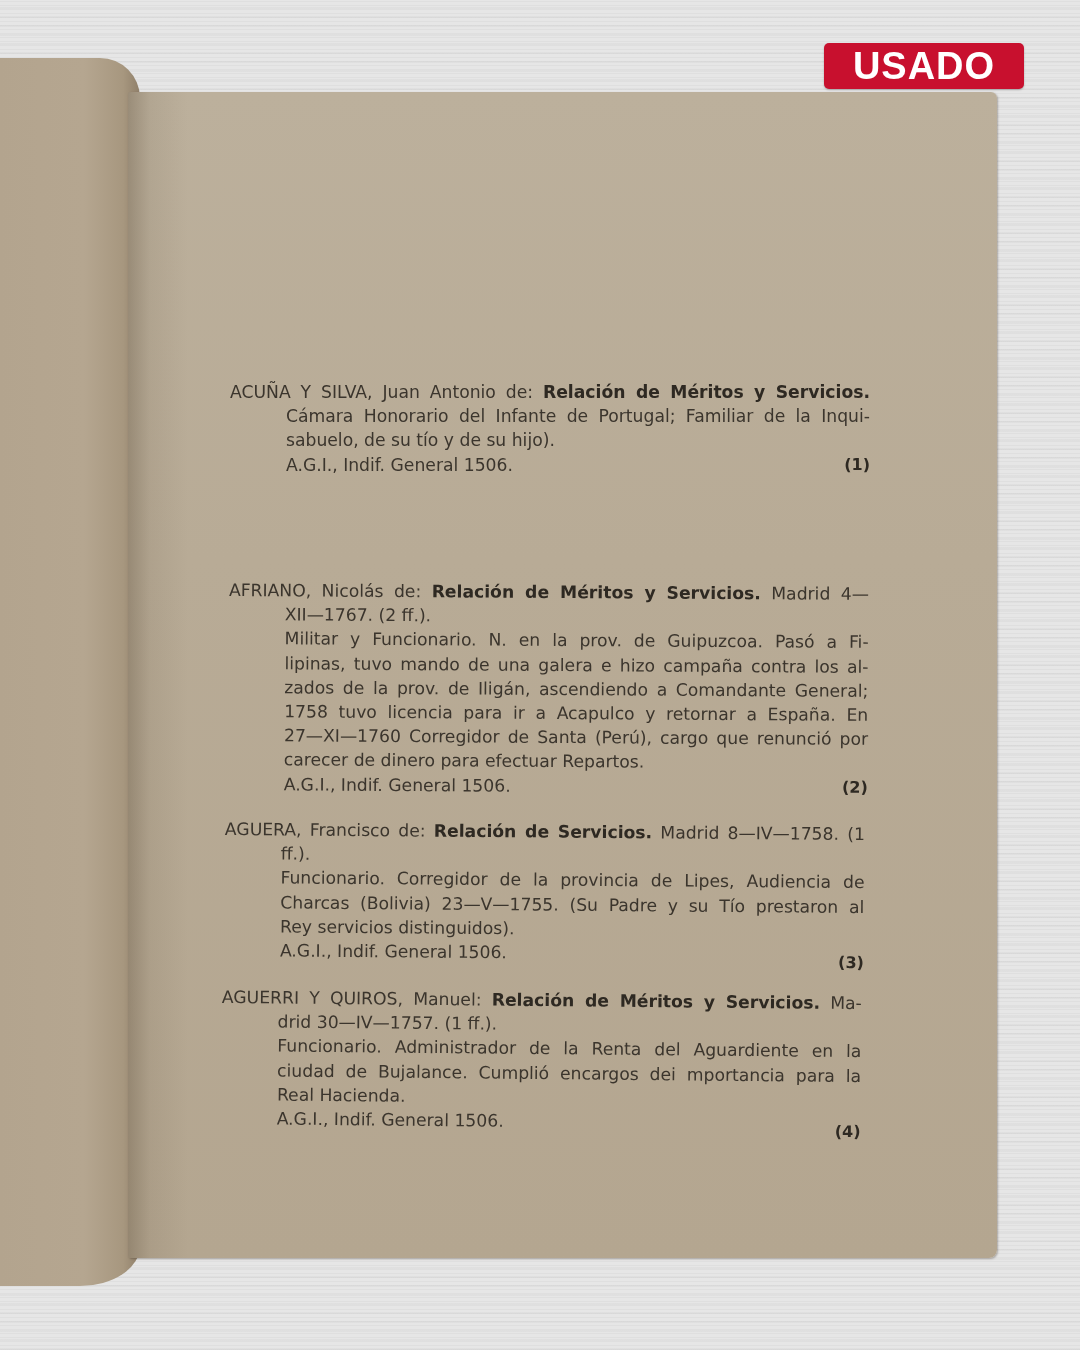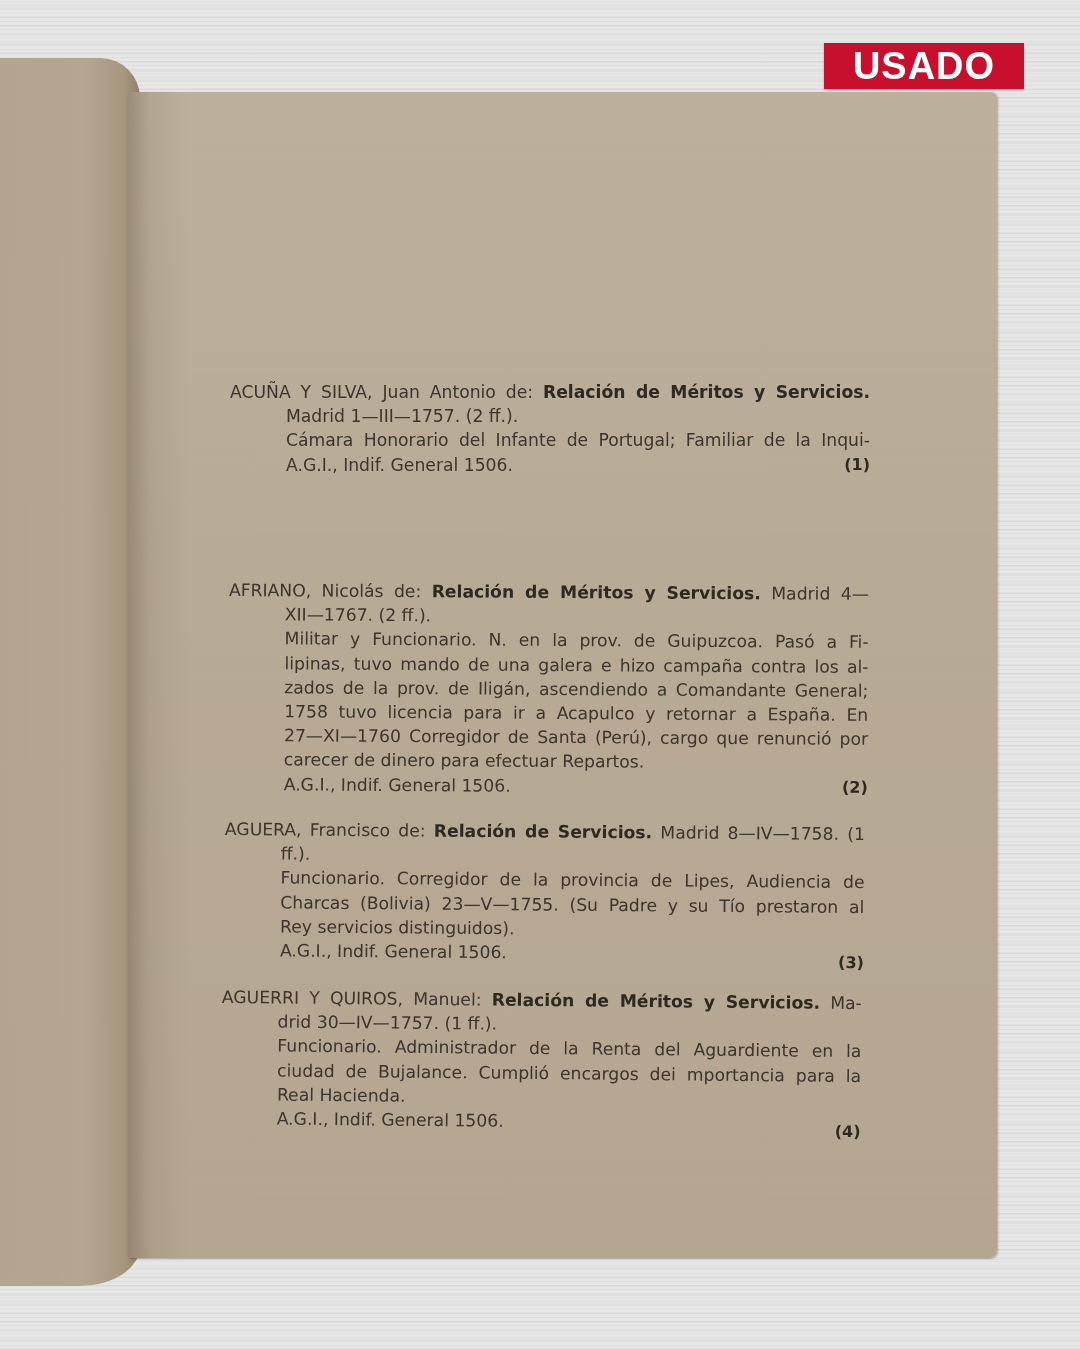--- a/index.html
+++ b/index.html
@@ -20,21 +20,21 @@
     .right-page {
       position: absolute; left: 128px; top: 92px; width: 869px; height: 1166px;
       background:
         linear-gradient(90deg, rgba(90,75,55,0.35) 0px, rgba(90,75,55,0.10) 22px, rgba(0,0,0,0) 60px),
         linear-gradient(180deg, #bcb09c 0%, #b8ab96 40%, #b4a690 100%);
       border-radius: 3px 6px 8px 3px;
       box-shadow: 1px 1px 2px rgba(60,50,40,0.35);
     }
     .badge {
       position: absolute; left: 824px; top: 43px; width: 200px; height: 46px;
-      background: #c8102e; border-radius: 0;
+      background: #c8102e; border-radius: 5px;
       color: #ffffff; font-family: "Liberation Sans", sans-serif;
       font-weight: bold; font-size: 38px; letter-spacing: 1px;
       display: flex; align-items: center; justify-content: center;
       box-shadow: 0 1px 2px rgba(0,0,0,0.25);
     }
     .entries {
       position: absolute; left: 0; top: 0; width: 1080px; height: 960px;
       color: #3b352d;
       font-family: "DejaVu Sans", sans-serif;
       font-size: 17.2px;
@@ -58,22 +58,22 @@
 
 <div class="left-page"></div>
 <div class="right-page"></div>
 
 <div class="badge">USADO</div>
 
 <div class="entries">
 
   <div class="entry e1">
     <div class="line head"><span>ACUÑA Y SILVA, Juan Antonio de: </span><span class="b">Relación de Méritos y Servicios.</span><span></span></div>
-    <div class="line indent last">Madrid 1—III—1757. (2 ff.).</div>
     <div class="line indent">Cámara Honorario del Infante de Portugal; Familiar de la Inqui-</div>
+    <div class="line indent last">sabuelo, de su tío y de su hijo).</div>
     <div class="ref-row">
       <span>A.G.I., Indif. General 1506.</span>
       <span class="num">(1)</span>
     </div>
   </div>
 
   <div class="entry e2">
     <div class="line head"><span>AFRIANO, Nicolás de: </span><span class="b">Relación de Méritos y Servicios.</span><span> Madrid 4—</span></div>
     <div class="line indent last">XII—1767. (2 ff.).</div>
     <div class="line indent">Militar y Funcionario.  N. en la prov. de Guipuzcoa.  Pasó a Fi-</div>

